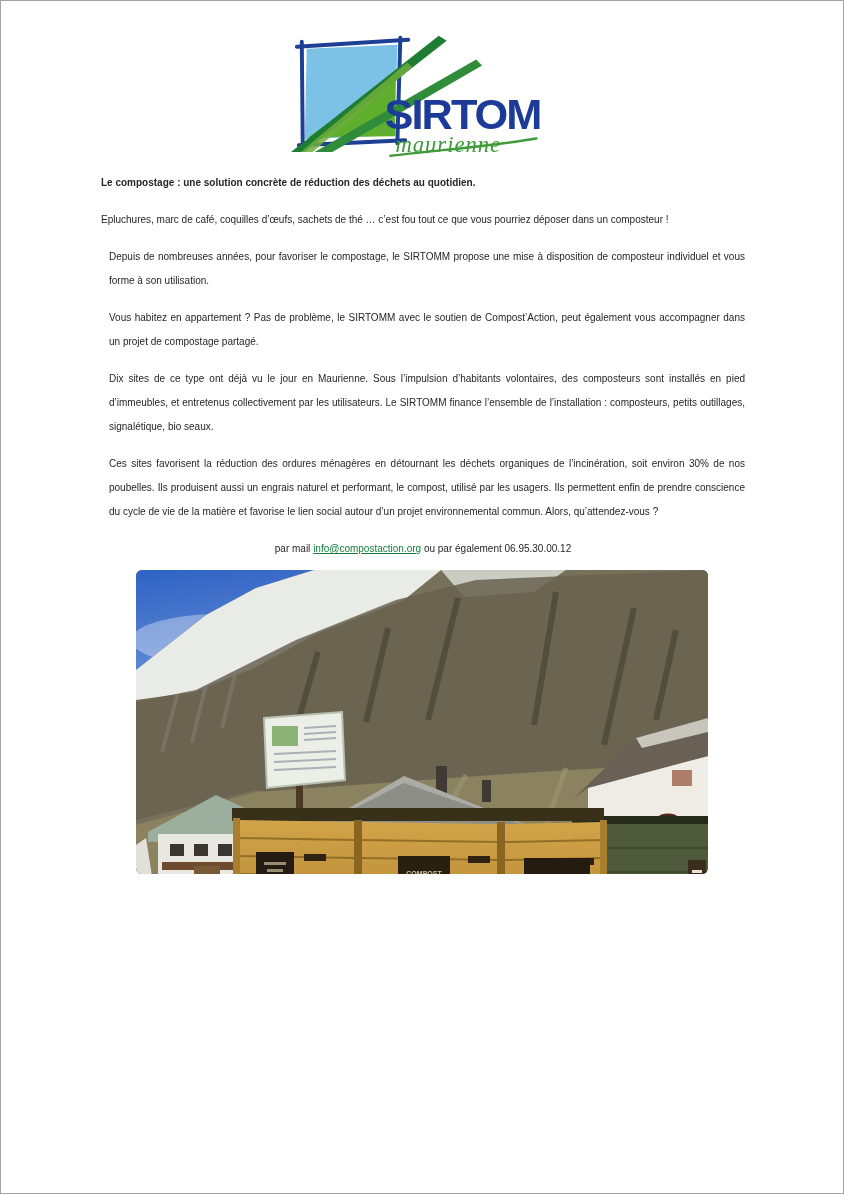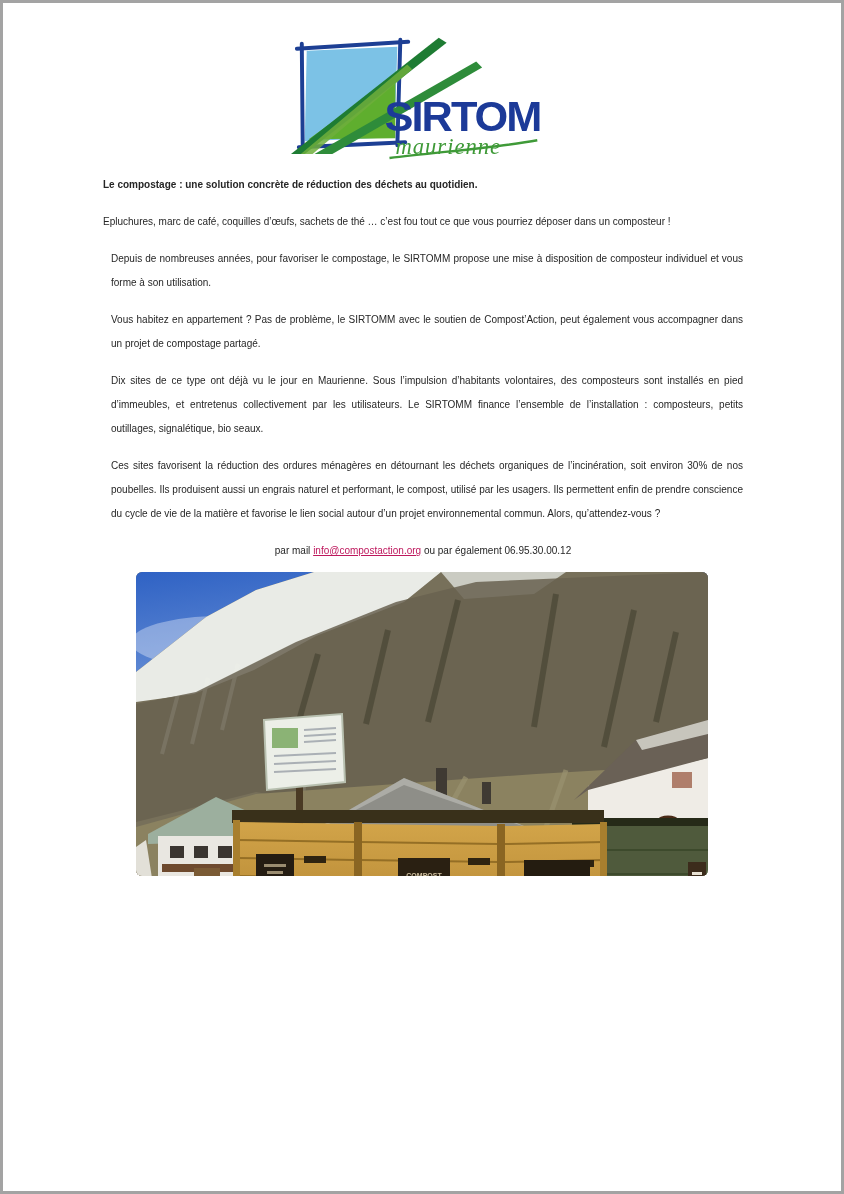--- a/index.html
+++ b/index.html
@@ -1,28 +1,28 @@
 <!DOCTYPE html>
 <html><head>
 <meta charset="utf-8">
 <style>
   html,body{margin:0;padding:0;background:#ffffff;}
   .page{
     width:844px;height:1194px;box-sizing:border-box;background:#fff;
-    border:3px solid #a3a3a3;overflow:hidden;position:relative;
+    border:1px solid #a3a3a3;overflow:hidden;position:relative;
     font-family:"Liberation Sans",sans-serif;color:#262626;
   }
   .logo-wrap{display:flex;justify-content:center;padding-top:24px;}
   .content{margin:12px 98px 0 100px;font-size:10px;line-height:24px;}
   .doc-title{font-weight:bold;margin:0 0 13px 0;}
   .intro{margin:0 0 13px 0;text-align:justify;}
   .para{margin:0 0 13px 8px;text-align:justify;}
   .contact-line{margin:0 0 13px 0;}
   .centered{text-align:center;margin:0 0 9px 0;}
-  .link{color:#be185d;text-decoration:underline;cursor:pointer;}
+  .link{color:#15803d;text-decoration:underline;cursor:pointer;}
   .photo-frame{
     width:572px;height:304px;margin:8px auto 0;border-radius:6px;
     overflow:hidden;position:relative;background:#7a745e;text-align:center;
   }
   .photo-frame svg{display:block;}
 </style>
 </head>
 <body>
 
 <div class="page">

